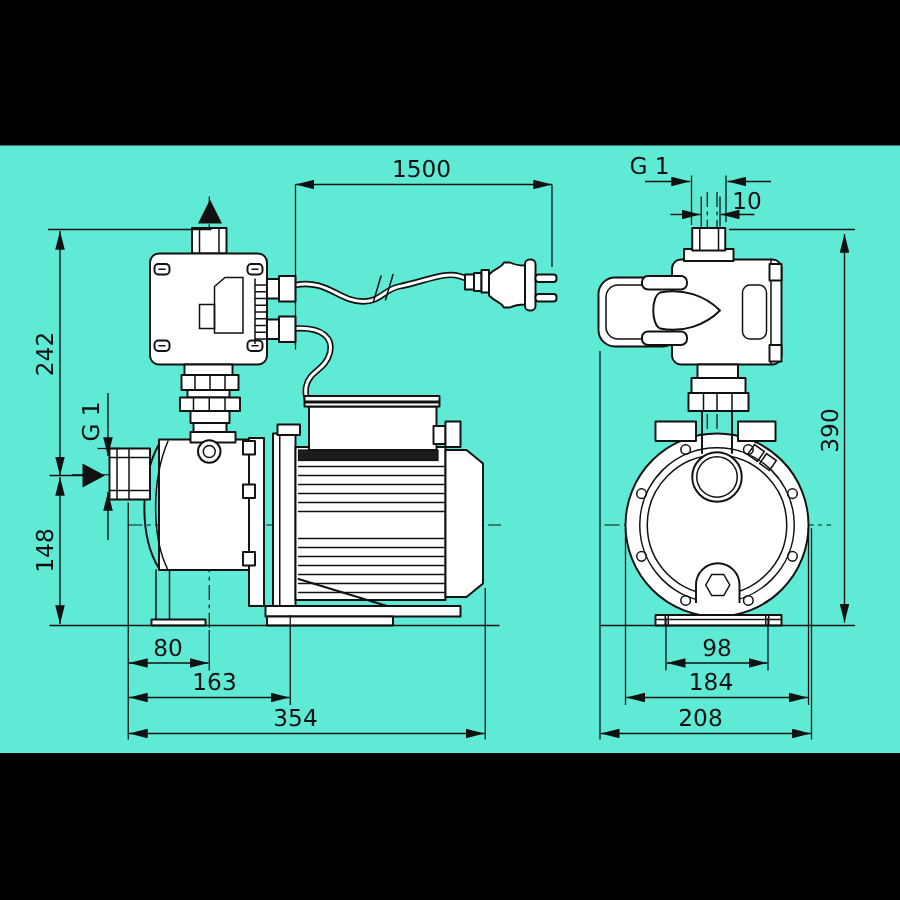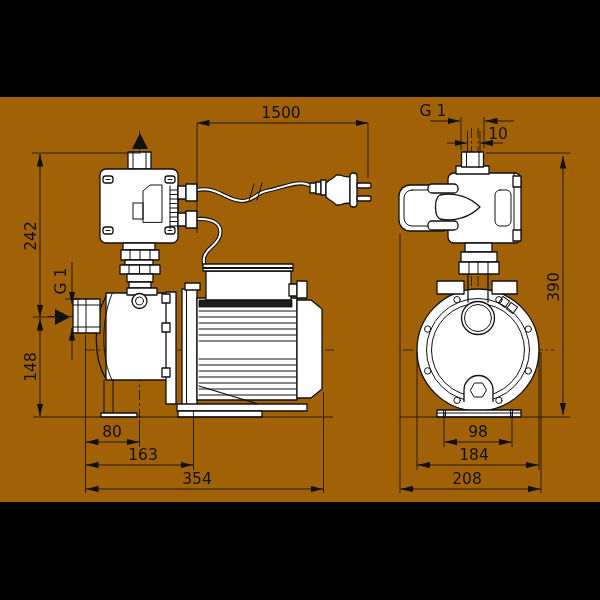--- a/index.html
+++ b/index.html
@@ -1,16 +1,16 @@
 <!DOCTYPE html>
 <html><head>
 <meta charset="utf-8">
 <style>
   html,body{margin:0;padding:0;background:#000;}
-  .stage{width:600px;height:600px;position:relative;background:#a16207;overflow:hidden;
+  .stage{width:600px;height:600px;position:relative;background:#5eead4;overflow:hidden;
          font-family:"DejaVu Sans", sans-serif;}
   svg{display:block;width:600px;height:600px;}
   svg text{font-family:"DejaVu Sans", sans-serif;font-size:15.5px;fill:#111;}
   .ol{stroke:#111;stroke-width:1.3;fill:none;stroke-linejoin:round;stroke-linecap:round;}
   .olw{stroke:#111;stroke-width:1.3;fill:#fff;stroke-linejoin:round;}
   .thin{stroke:#111;stroke-width:1;fill:none;stroke-linecap:round;}
   .dim{stroke:#111;stroke-width:0.9;fill:none;}
   .ext{stroke:#111;stroke-width:0.85;fill:none;}
   .cl{stroke:#111;stroke-width:0.8;fill:none;stroke-dasharray:10 3 2.5 3;}
   .cableOuter{stroke:#111;stroke-width:4.2;fill:none;stroke-linecap:round;}

